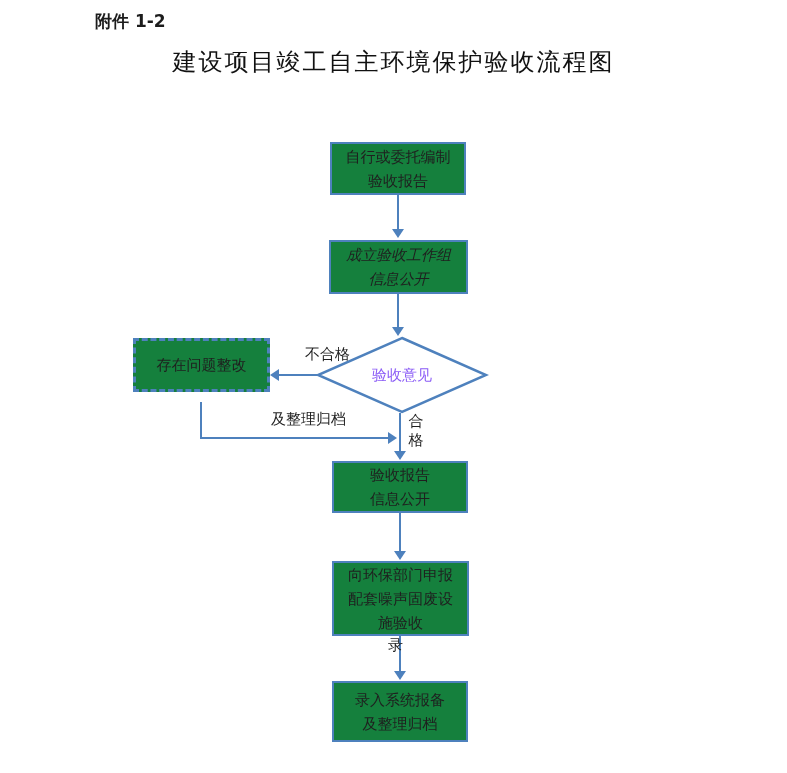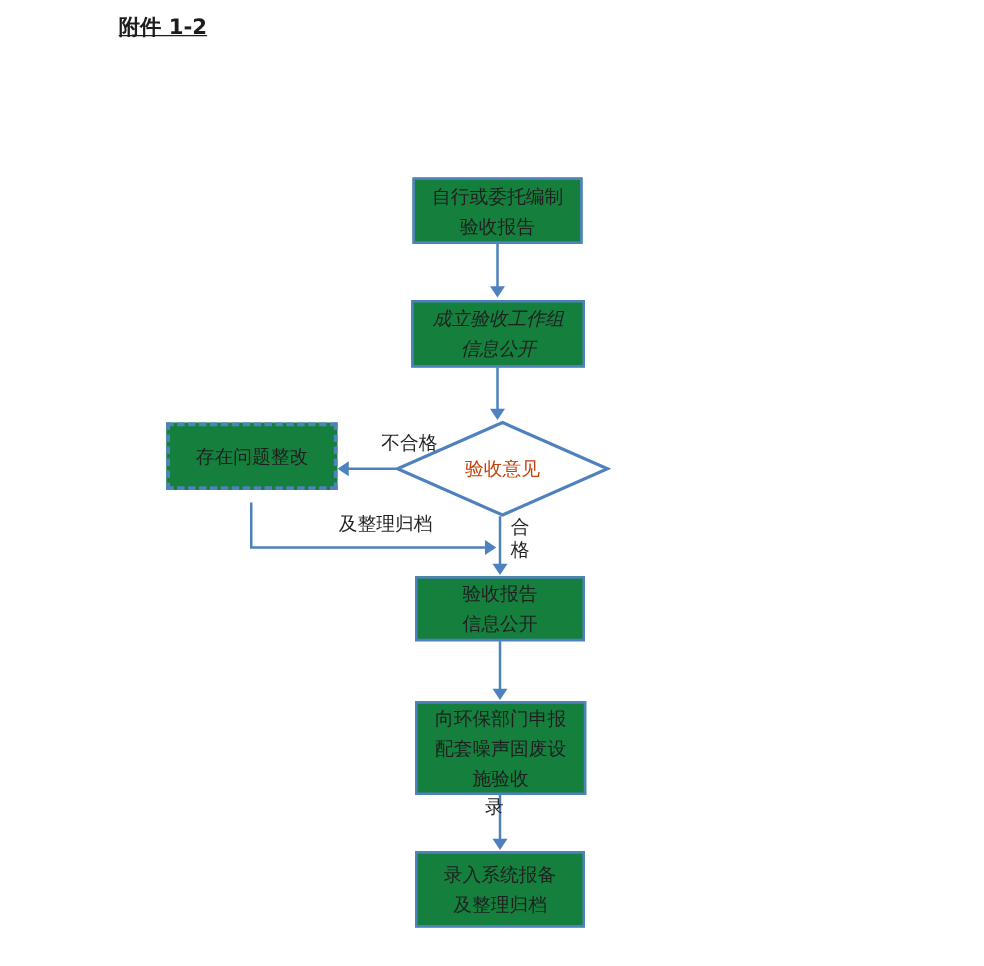--- a/index.html
+++ b/index.html
@@ -12,21 +12,20 @@
     color: #1f1f1f;
     overflow: hidden;
   }
   .attachment-label {
     position: absolute;
     left: 95px; top: 10px;
     font-family: "DejaVu Sans", "Liberation Sans", sans-serif;
     font-weight: 600;
     font-size: 17px;
     color: #1c1c1c;
-    text-decoration: underline;
   }
   .doc-title {
     position: absolute;
     left: 0; top: 46px; width: 787px;
     text-align: center;
     font-size: 24px;
     letter-spacing: 2px;
     color: #111111;
   }
   .node {
@@ -50,21 +49,21 @@
     left: 315px; top: 336px;
     width: 174px; height: 78px;
     z-index: 2;
   }
   .diamond-wrap svg { position: absolute; left: 0; top: 0; }
   .diamond-label {
     position: absolute;
     left: 0; top: 0; width: 174px; height: 78px;
     display: flex; align-items: center; justify-content: center;
     font-size: 15px;
-    color: #c2410c;
+    color: #8b5cf6;
   }
   .vline { position: absolute; width: 2px; background: #4e81bd; z-index: 1; }
   .hline { position: absolute; height: 2px; background: #4e81bd; z-index: 1; }
   .arr-down {
     position: absolute; width: 0; height: 0; z-index: 1;
     border-left: 6px solid transparent;
     border-right: 6px solid transparent;
     border-top: 9px solid #4e81bd;
   }
   .arr-left {
@@ -90,20 +89,21 @@
   .pass-label span { display: block; }
   .overflow-char { z-index: 3; }
 </style>
 </head>
 <body>
 
 <div class="canvas">
 
   <div class="attachment-label">附件 1-2</div>
 
+  <div class="doc-title">建设项目竣工自主环境保护验收流程图</div>
 
   <div class="node" style="left:330px; top:142px; width:136px; height:53px;">
     <span>自行或委托编制</span>
     <span>验收报告</span>
   </div>
 
   <div class="vline" style="left:397px; top:195px; height:35px;"></div>
   <div class="arr-down" style="left:392px; top:229px;"></div>
 
   <div class="node" style="left:329px; top:240px; width:139px; height:54px;font-style:italic;">

